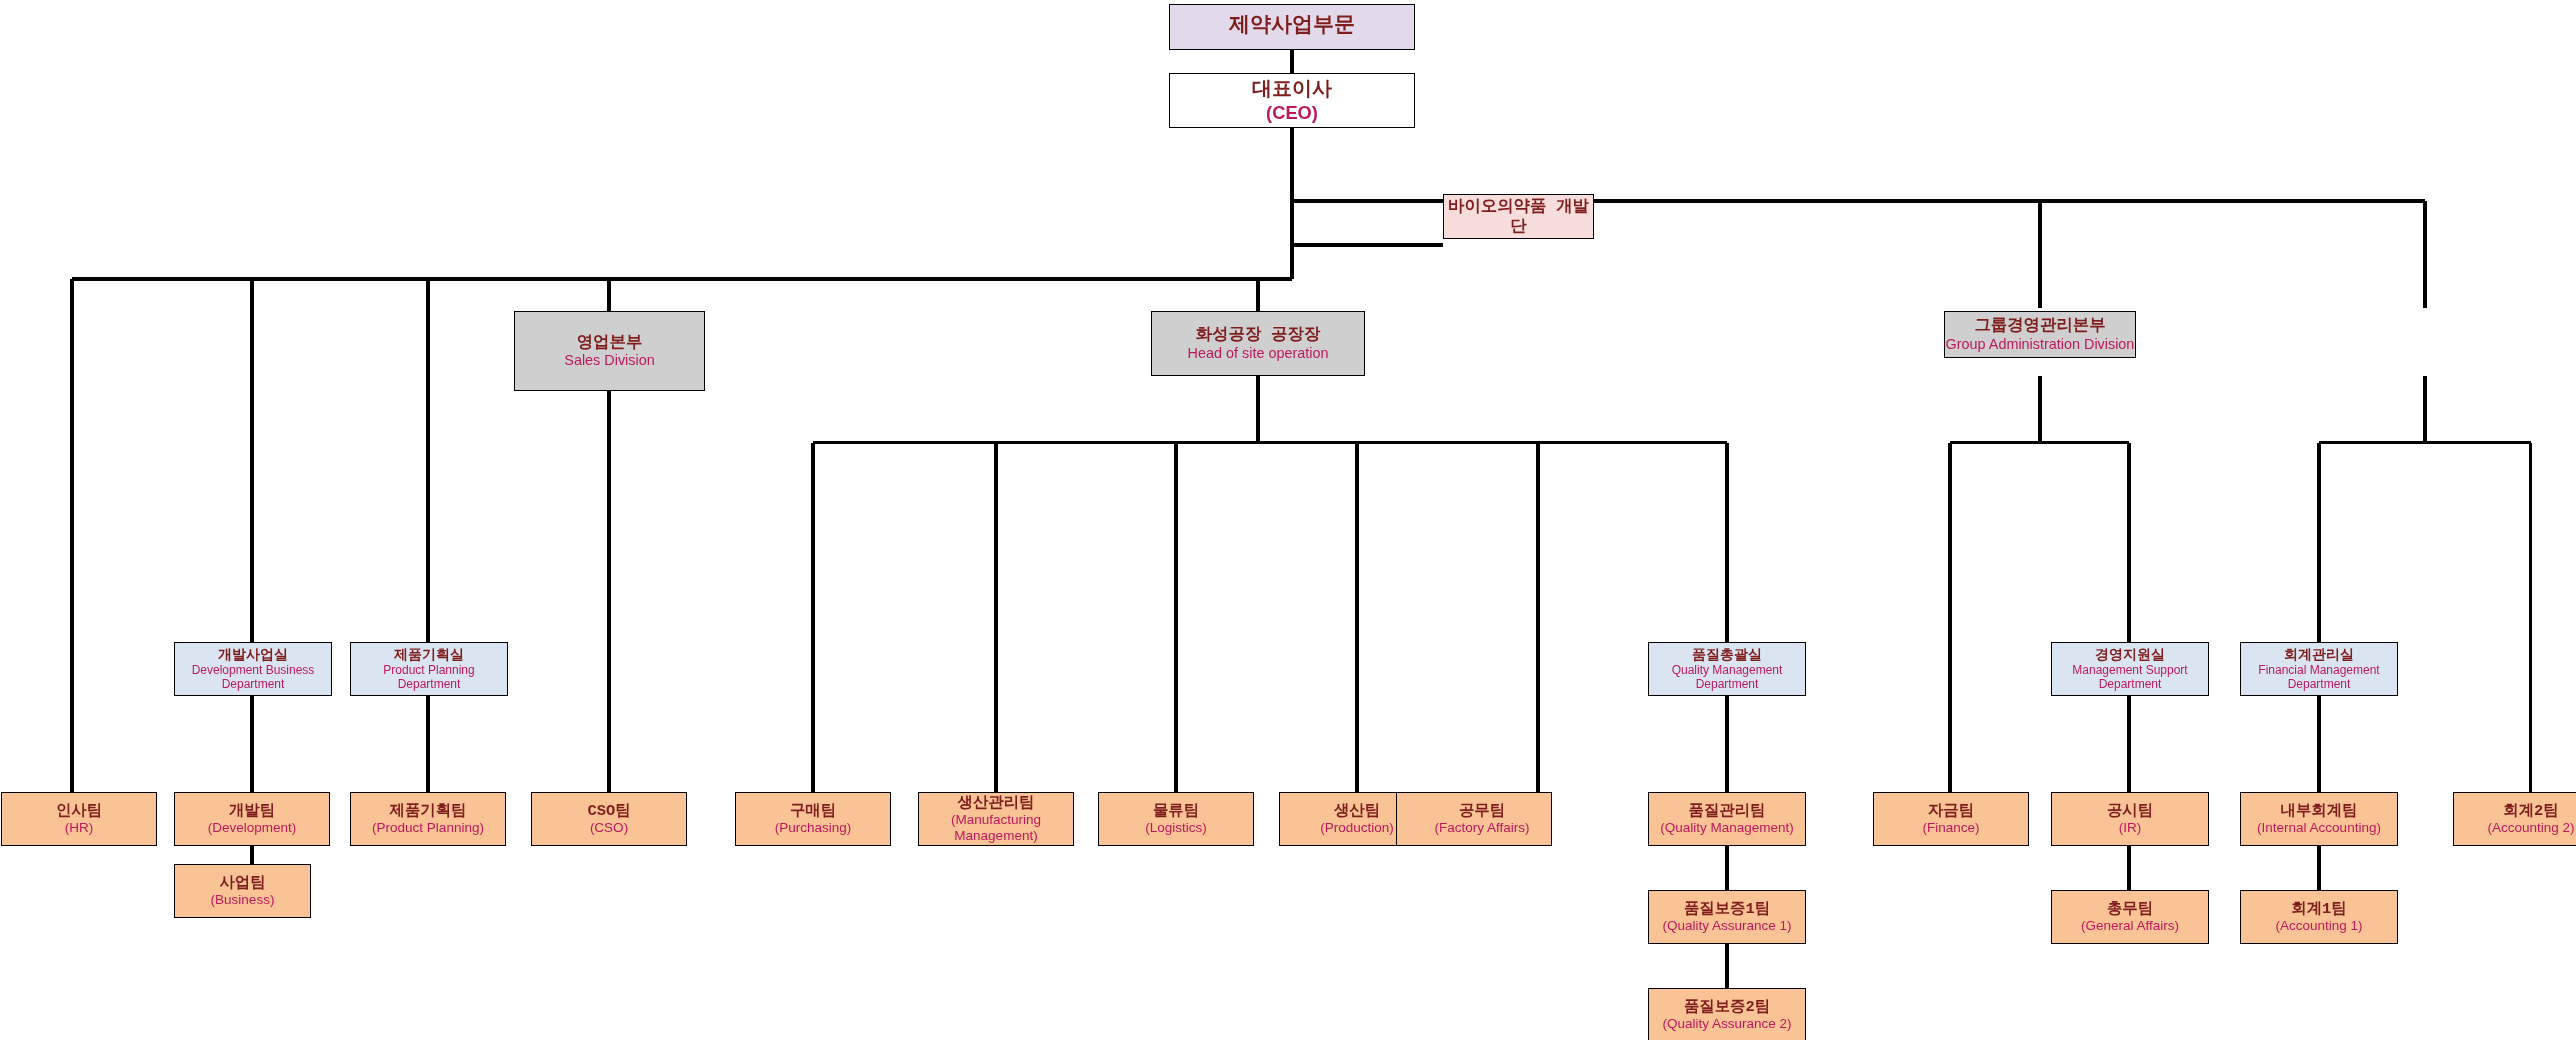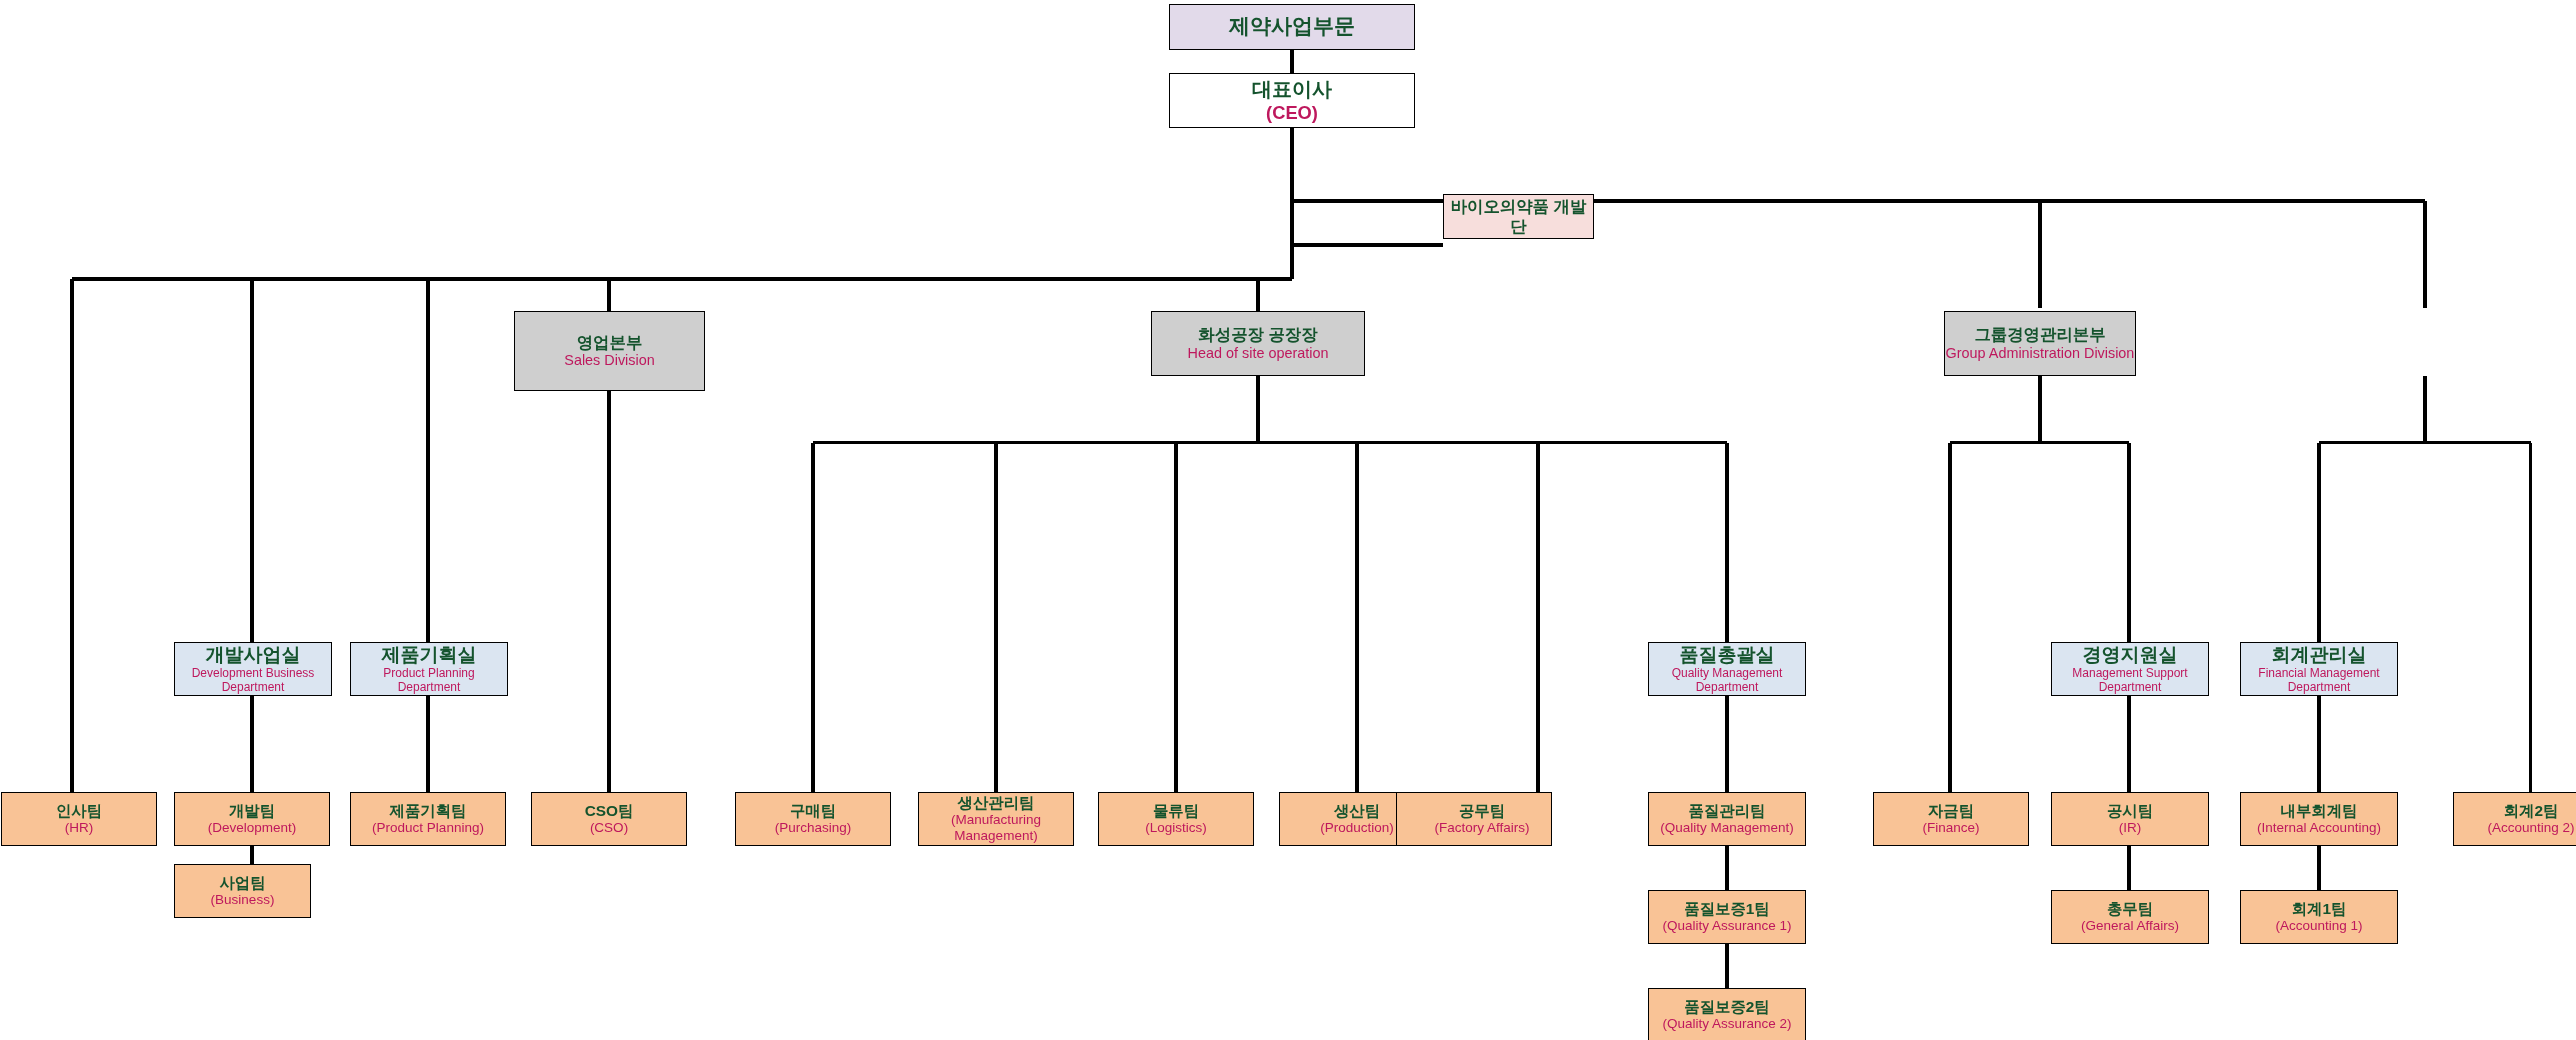--- a/index.html
+++ b/index.html
@@ -2,34 +2,34 @@
 <html><head>
 <meta charset="utf-8">
 <style>
   html,body{margin:0;padding:0;background:#ffffff;}
   body{font-family:"Liberation Sans","DejaVu Sans",sans-serif;}
   #canvas{position:relative;width:2576px;height:1040px;background:#ffffff;overflow:hidden;}
   #wires{position:absolute;left:0;top:0;width:2576px;height:1040px;}
   .node{position:absolute;box-sizing:border-box;border:1.9px solid #000000;
         display:flex;flex-direction:column;align-items:center;justify-content:center;
         text-align:center;line-height:1.18;z-index:5;}
-  .ko{font-weight:bold;color:#14532d;}
+  .ko{font-weight:bold;color:#7f1d1d;font-family:Liberation Mono, monospace;}
   .en{color:#be185d;font-weight:normal;}
   .lvl-root{background:#e2daea;}
   .lvl-root .ko{font-size:21px;}
   .lvl-ceo{background:#ffffff;}
   .lvl-ceo .ko{font-size:20px;}
   .lvl-ceo .en{font-size:18.3px;font-weight:bold;}
   .lvl-bio{background:#f7dedc;}
   .lvl-bio .ko{font-size:16.4px;}
   .lvl-div{background:#cfcfcf;}
   .lvl-div .ko{font-size:16.4px;}
   .lvl-div .en{font-size:14.4px;}
   .lvl-dept{background:#dbe5f1;}
-  .lvl-dept .ko{font-size:19px;}
+  .lvl-dept .ko{font-size:14px;}
   .lvl-dept .en{font-size:12px;}
   .lvl-team{background:#f9c396;}
   .lvl-team .ko{font-size:15.4px;}
   .lvl-team .en{font-size:13.5px;}
 </style>
 </head>
 <body>
 
 <div id="canvas">
 
@@ -107,21 +107,21 @@
   <div class="node lvl-div" style="left:514px;top:311px;width:191px;height:80px;">
     <span class="ko">영업본부</span>
     <span class="en">Sales Division</span>
   </div>
 
   <div class="node lvl-div" style="left:1151px;top:311px;width:214px;height:65px;">
     <span class="ko">화성공장 공장장</span>
     <span class="en">Head of site operation</span>
   </div>
 
-  <div class="node lvl-div" style="left:1944px;top:311px;width:192px;height:65px;">
+  <div class="node lvl-div" style="left:1944px;top:311px;width:192px;height:47px;">
     <span class="ko">그룹경영관리본부</span>
     <span class="en">Group Administration Division</span>
   </div>
 
 
   <div class="node lvl-dept" style="left:174px;top:642px;width:158px;height:54px;">
     <span class="ko">개발사업실</span>
     <span class="en">Development Business Department</span>
   </div>
 

